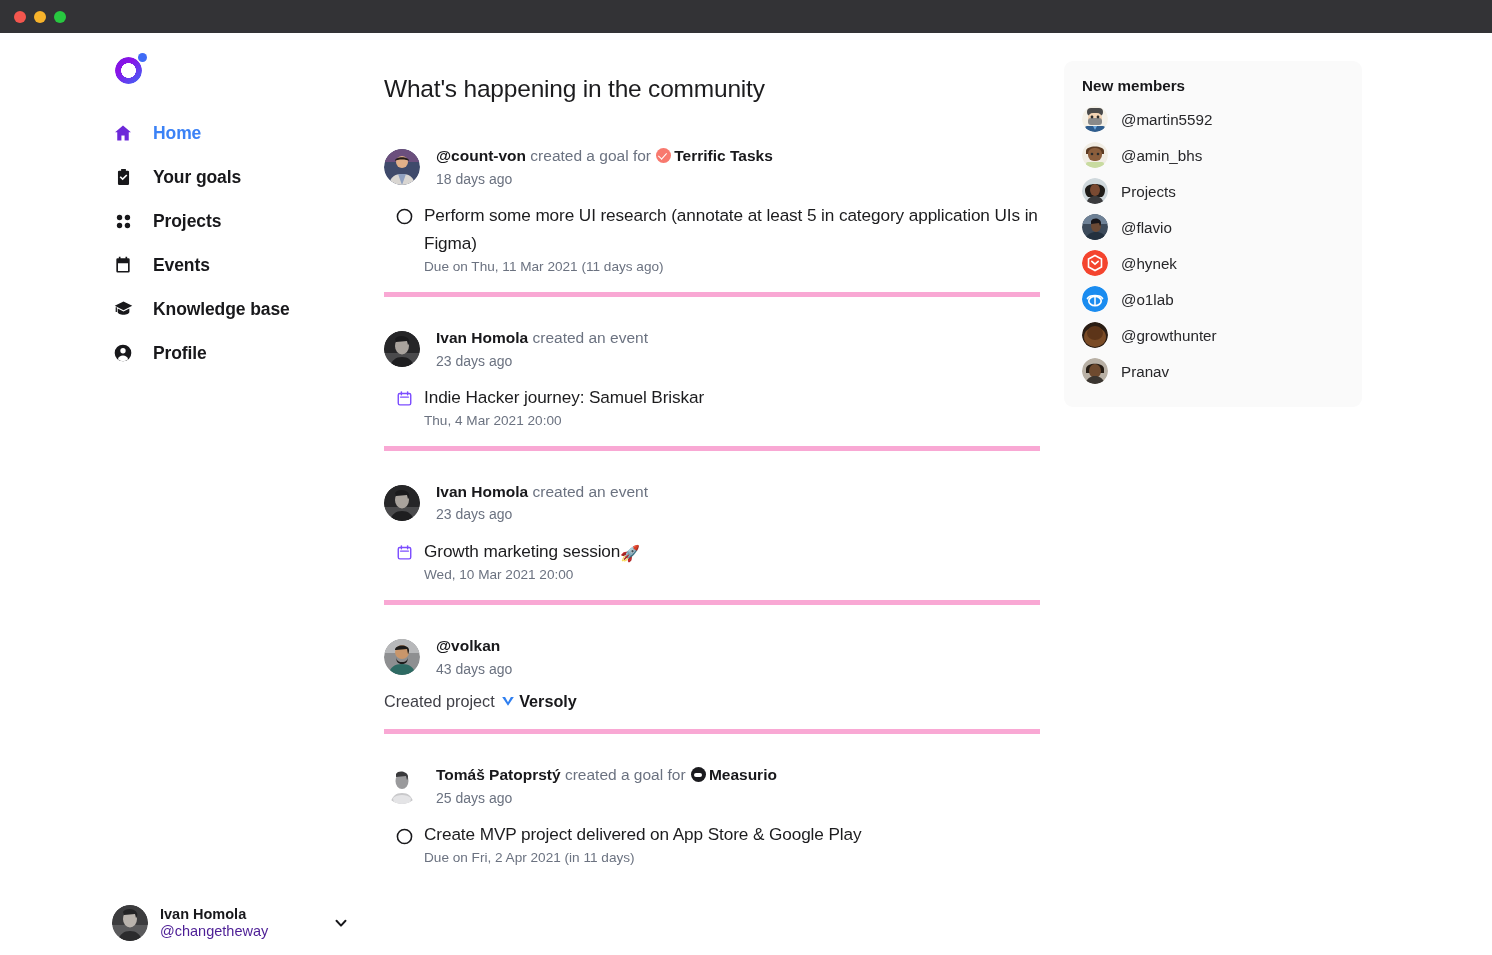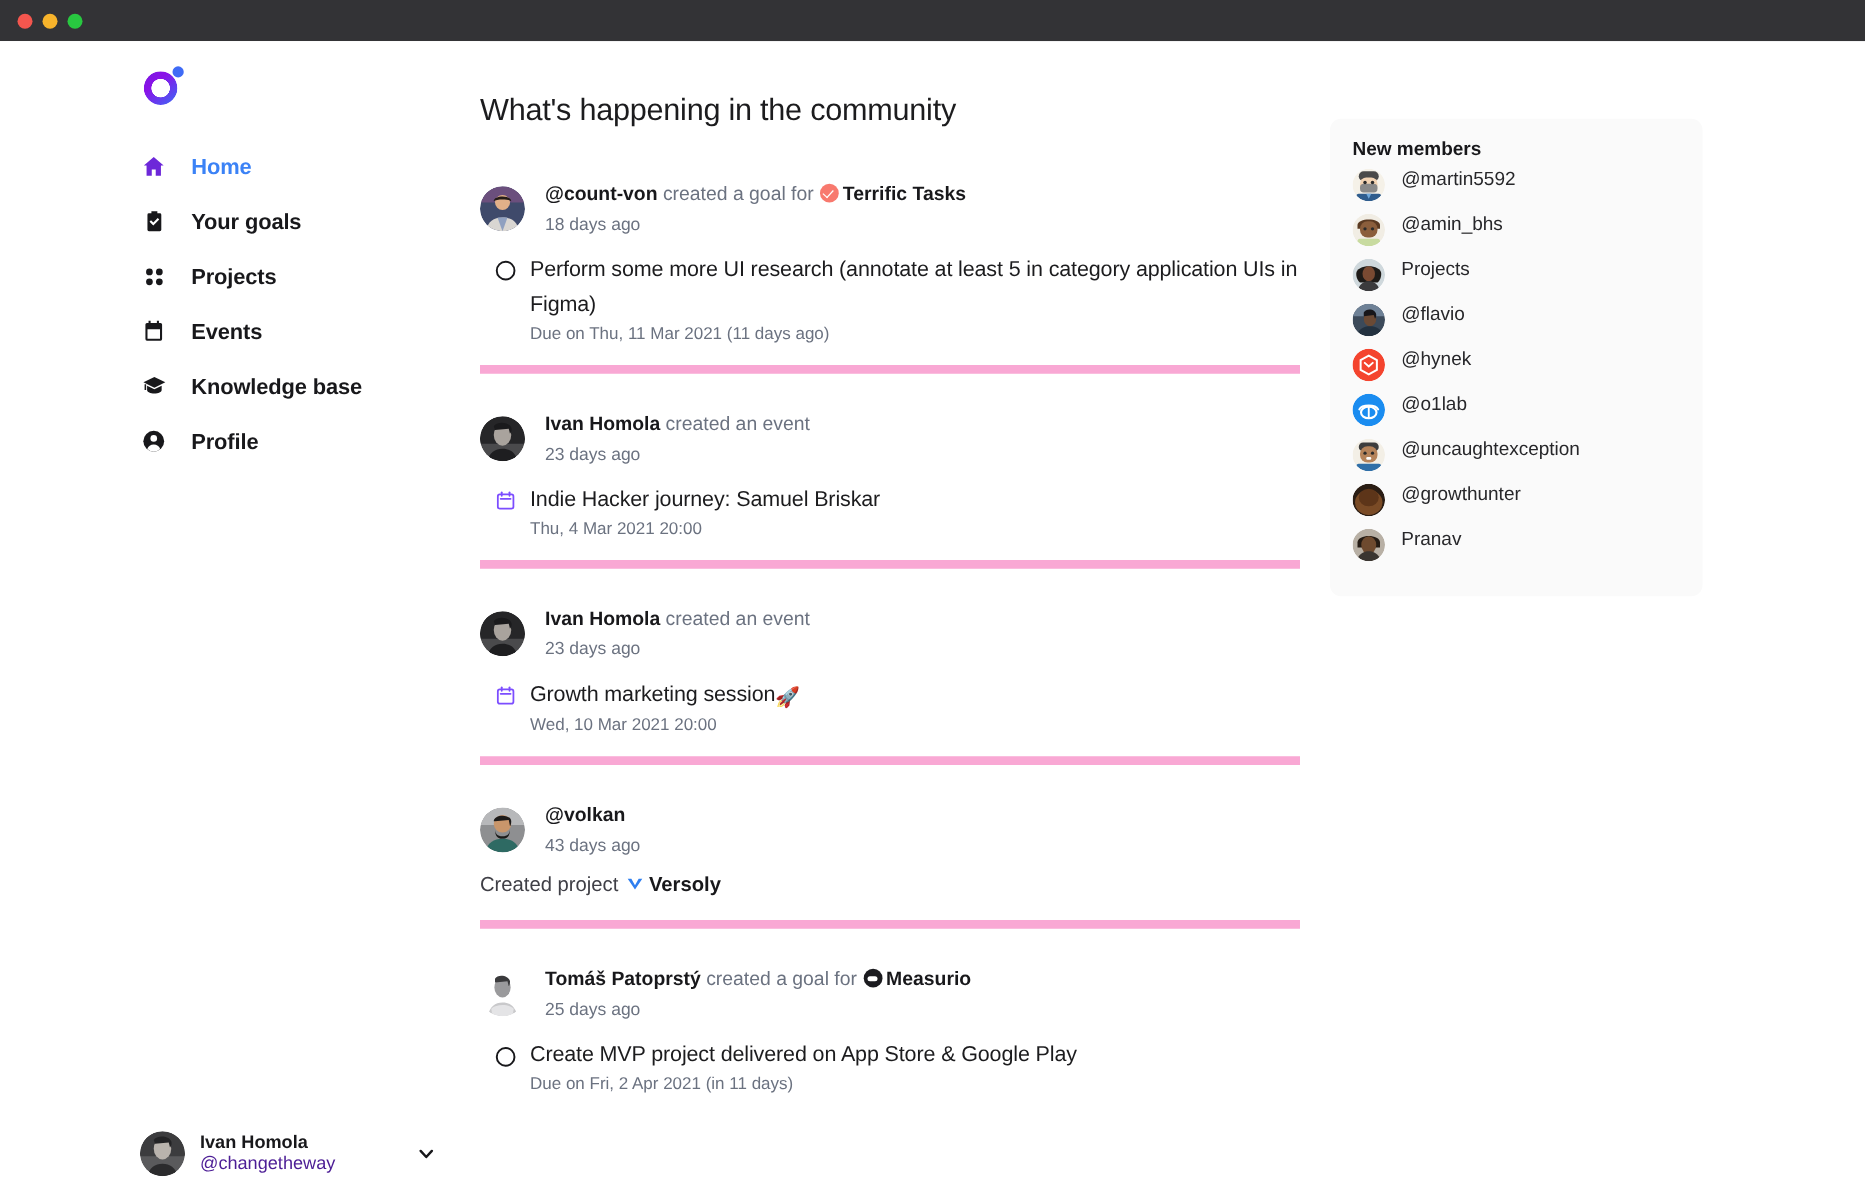--- a/index.html
+++ b/index.html
@@ -97,21 +97,21 @@
     padding-right: 24px;
   }
   .feed-title {
     font-size: 24.5px;
     font-weight: 400;
     color: #1c1c1e;
     letter-spacing: -0.2px;
     margin-bottom: 42px;
   }
   .post { padding-bottom: 18px; }
-  .post + .post { border-top: 7px solid #f9a8d4; padding-top: 30px; }
+  .post + .post { border-top: 5px solid #f9a8d4; padding-top: 30px; }
   .post-head { display: flex; align-items: center; margin-bottom: 14px; }
   .post-avatar { width: 36px; height: 36px; margin-right: 16px; margin-top: 1px; }
   .post-head-text { line-height: 1.22; padding-top: 1px; }
   .post-line { font-size: 15.5px; color: #6b7280; }
   .post-line .who { font-weight: 700; color: #18181b; }
   .post-line .target { font-weight: 700; color: #18181b; }
   .post-time { font-size: 14px; color: #6b7280; margin-top: 5px; }
 
   .post-body { display: flex; align-items: flex-start; padding-left: 8px; }
   .body-icon { flex: 0 0 24px; width: 24px; height: 24px; margin-right: 8px; margin-top: 3px; display:flex; align-items:center; justify-content:center;}
@@ -153,29 +153,29 @@
     background: #fff;
   }
   .badge.versoly {
     background: transparent; width: 16px; height: 15px;
   }
   .badge.versoly svg { display:block; }
 
   .emoji { font-size: 16px; vertical-align: -2px; }
 
   
-  .rightcol { flex: 1 1 auto; padding-top: 62px; }
+  .rightcol { flex: 1 1 auto; padding-top: 28px; }
   .members-card {
     width: 298px;
     background: #fafafa;
     border-radius: 9px;
     padding: 16px 18px 18px 18px;
   }
   .members-title { font-size: 15.2px; font-weight: 700; color: #18181b; margin-bottom: 7px; }
-  .member-row { display: flex; align-items: flex-start; height: 36px; cursor: pointer; }
+  .member-row { display: flex; align-items: center; height: 36px; cursor: pointer; }
   .member-avatar { width: 26px; height: 26px; margin-right: 13px; }
   .member-name { font-size: 15.2px; color: #27272a; }
 
   svg.icon { display: block; }
 </style>
 </head>
 <body>
 
 <div id="window">
 
@@ -579,39 +579,20 @@
         <div class="member-row">
           <svg class="avatar member-avatar" viewBox="0 0 26 26">
             <circle cx="13" cy="13" r="13" fill="#1a8cf0"></circle>
             <path d="M5.5 12.5c2-4 13-4 15 0" fill="none" stroke="#fff" stroke-width="1.7" stroke-linecap="round"></path>
             <ellipse cx="13" cy="15" rx="6.2" ry="4.6" fill="none" stroke="#fff" stroke-width="1.7"></ellipse>
             <line x1="13" y1="10.4" x2="13" y2="19.6" stroke="#fff" stroke-width="1.5"></line>
           </svg>
           <span class="member-name">@o1lab</span>
         </div>
 
-        <div class="member-row">
-          <svg class="avatar member-avatar" viewBox="0 0 26 26">
-            <defs>
-                <clipPath id="m6">
-                  <circle cx="13" cy="13" r="13"></circle>
-                </clipPath>
-              </defs>
-            <g clip-path="url(#m6)">
-              <rect width="26" height="26" fill="#f3efe6"></rect>
-              <rect x="5" y="3" width="16" height="7" rx="3.5" fill="#3d3d3d"></rect>
-              <rect x="6" y="6" width="14" height="13" rx="6" fill="#b5835a"></rect>
-              <circle cx="10" cy="11.5" r="1.3" fill="#2b2b2b"></circle>
-                <circle cx="16" cy="11.5" r="1.3" fill="#2b2b2b"></circle>
-              <rect x="11" y="14.5" width="4" height="2.2" rx="1" fill="#fff"></rect>
-              <rect x="3" y="20" width="20" height="6" rx="2" fill="#2f6fa8"></rect>
-            </g>
-          </svg>
-          <span class="member-name">@uncaughtexception</span>
-        </div>
 
         <div class="member-row">
           <svg class="avatar member-avatar" viewBox="0 0 26 26">
             <defs>
                 <clipPath id="m7">
                   <circle cx="13" cy="13" r="13"></circle>
                 </clipPath>
               </defs>
             <g clip-path="url(#m7)">
               <rect width="26" height="26" fill="#2a1d14"></rect>

